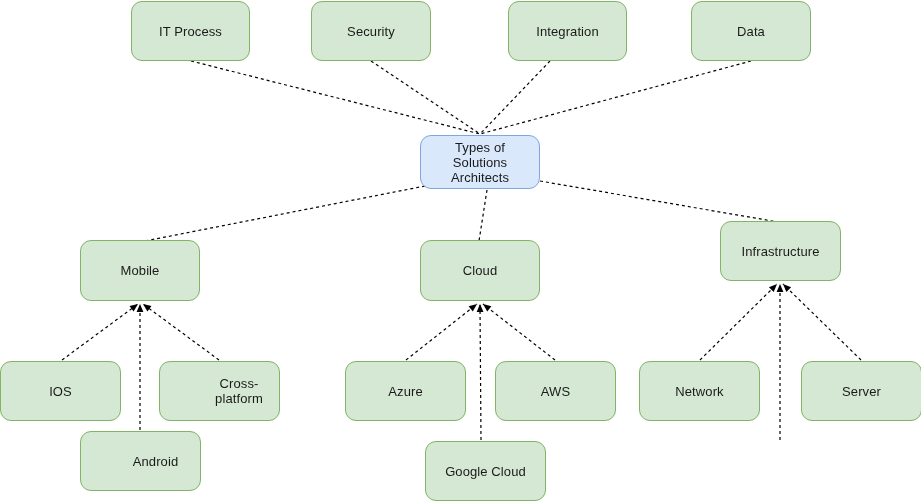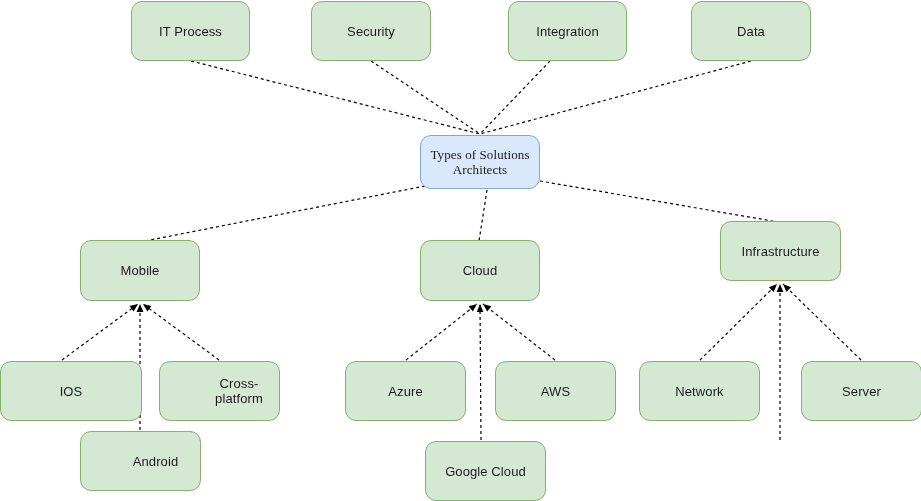--- a/index.html
+++ b/index.html
@@ -134,34 +134,34 @@
       </div>
       <div class="node" style="left: 311px; top: 1px; width: 120px; height: 60px;">
         <span class="node-label">Security</span>
       </div>
       <div class="node" style="left: 491px; top: 1px; width: 119px; height: 60px; margin-left: 17px;">
         <span class="node-label">Integration</span>
       </div>
       <div class="node" style="left: 691px; top: 1px; width: 120px; height: 60px;">
         <span class="node-label">Data</span>
       </div>
-      <div class="node root" style="left: 420px; top: 135px; width: 120px; height: 54px; font-family: Liberation Serif, serif;">
+      <div class="node root" style="left: 420px; top: 135px; width: 120px; height: 54px;">
         <span class="node-label">Types of Solutions
 Architects</span>
       </div>
       <div class="node" style="left: 80px; top: 240px; width: 120px; height: 61px;">
         <span class="node-label">Mobile</span>
       </div>
       <div class="node" style="left: 420px; top: 240px; width: 120px; height: 61px;">
         <span class="node-label">Cloud</span>
       </div>
       <div class="node" style="left: 720px; top: 221px; width: 121px; height: 60px;">
         <span class="node-label">Infrastructure</span>
       </div>
-      <div class="node" style="left: 0px; top: 361px; width: 142px; height: 60px;">
+      <div class="node" style="left: 0px; top: 361px; width: 121px; height: 60px;">
         <span class="node-label">IOS</span>
       </div>
       <div class="node" style="left: 159px; top: 361px; width: 121px; height: 60px; padding-left: 45px;">
         <span class="node-label">Cross-platform</span>
       </div>
       <div class="node" style="left: 80px; top: 431px; width: 121px; height: 60px; padding-left: 36px;">
         <span class="node-label">Android</span>
       </div>
       <div class="node" style="left: 345px; top: 361px; width: 121px; height: 60px;">
         <span class="node-label">Azure</span>

